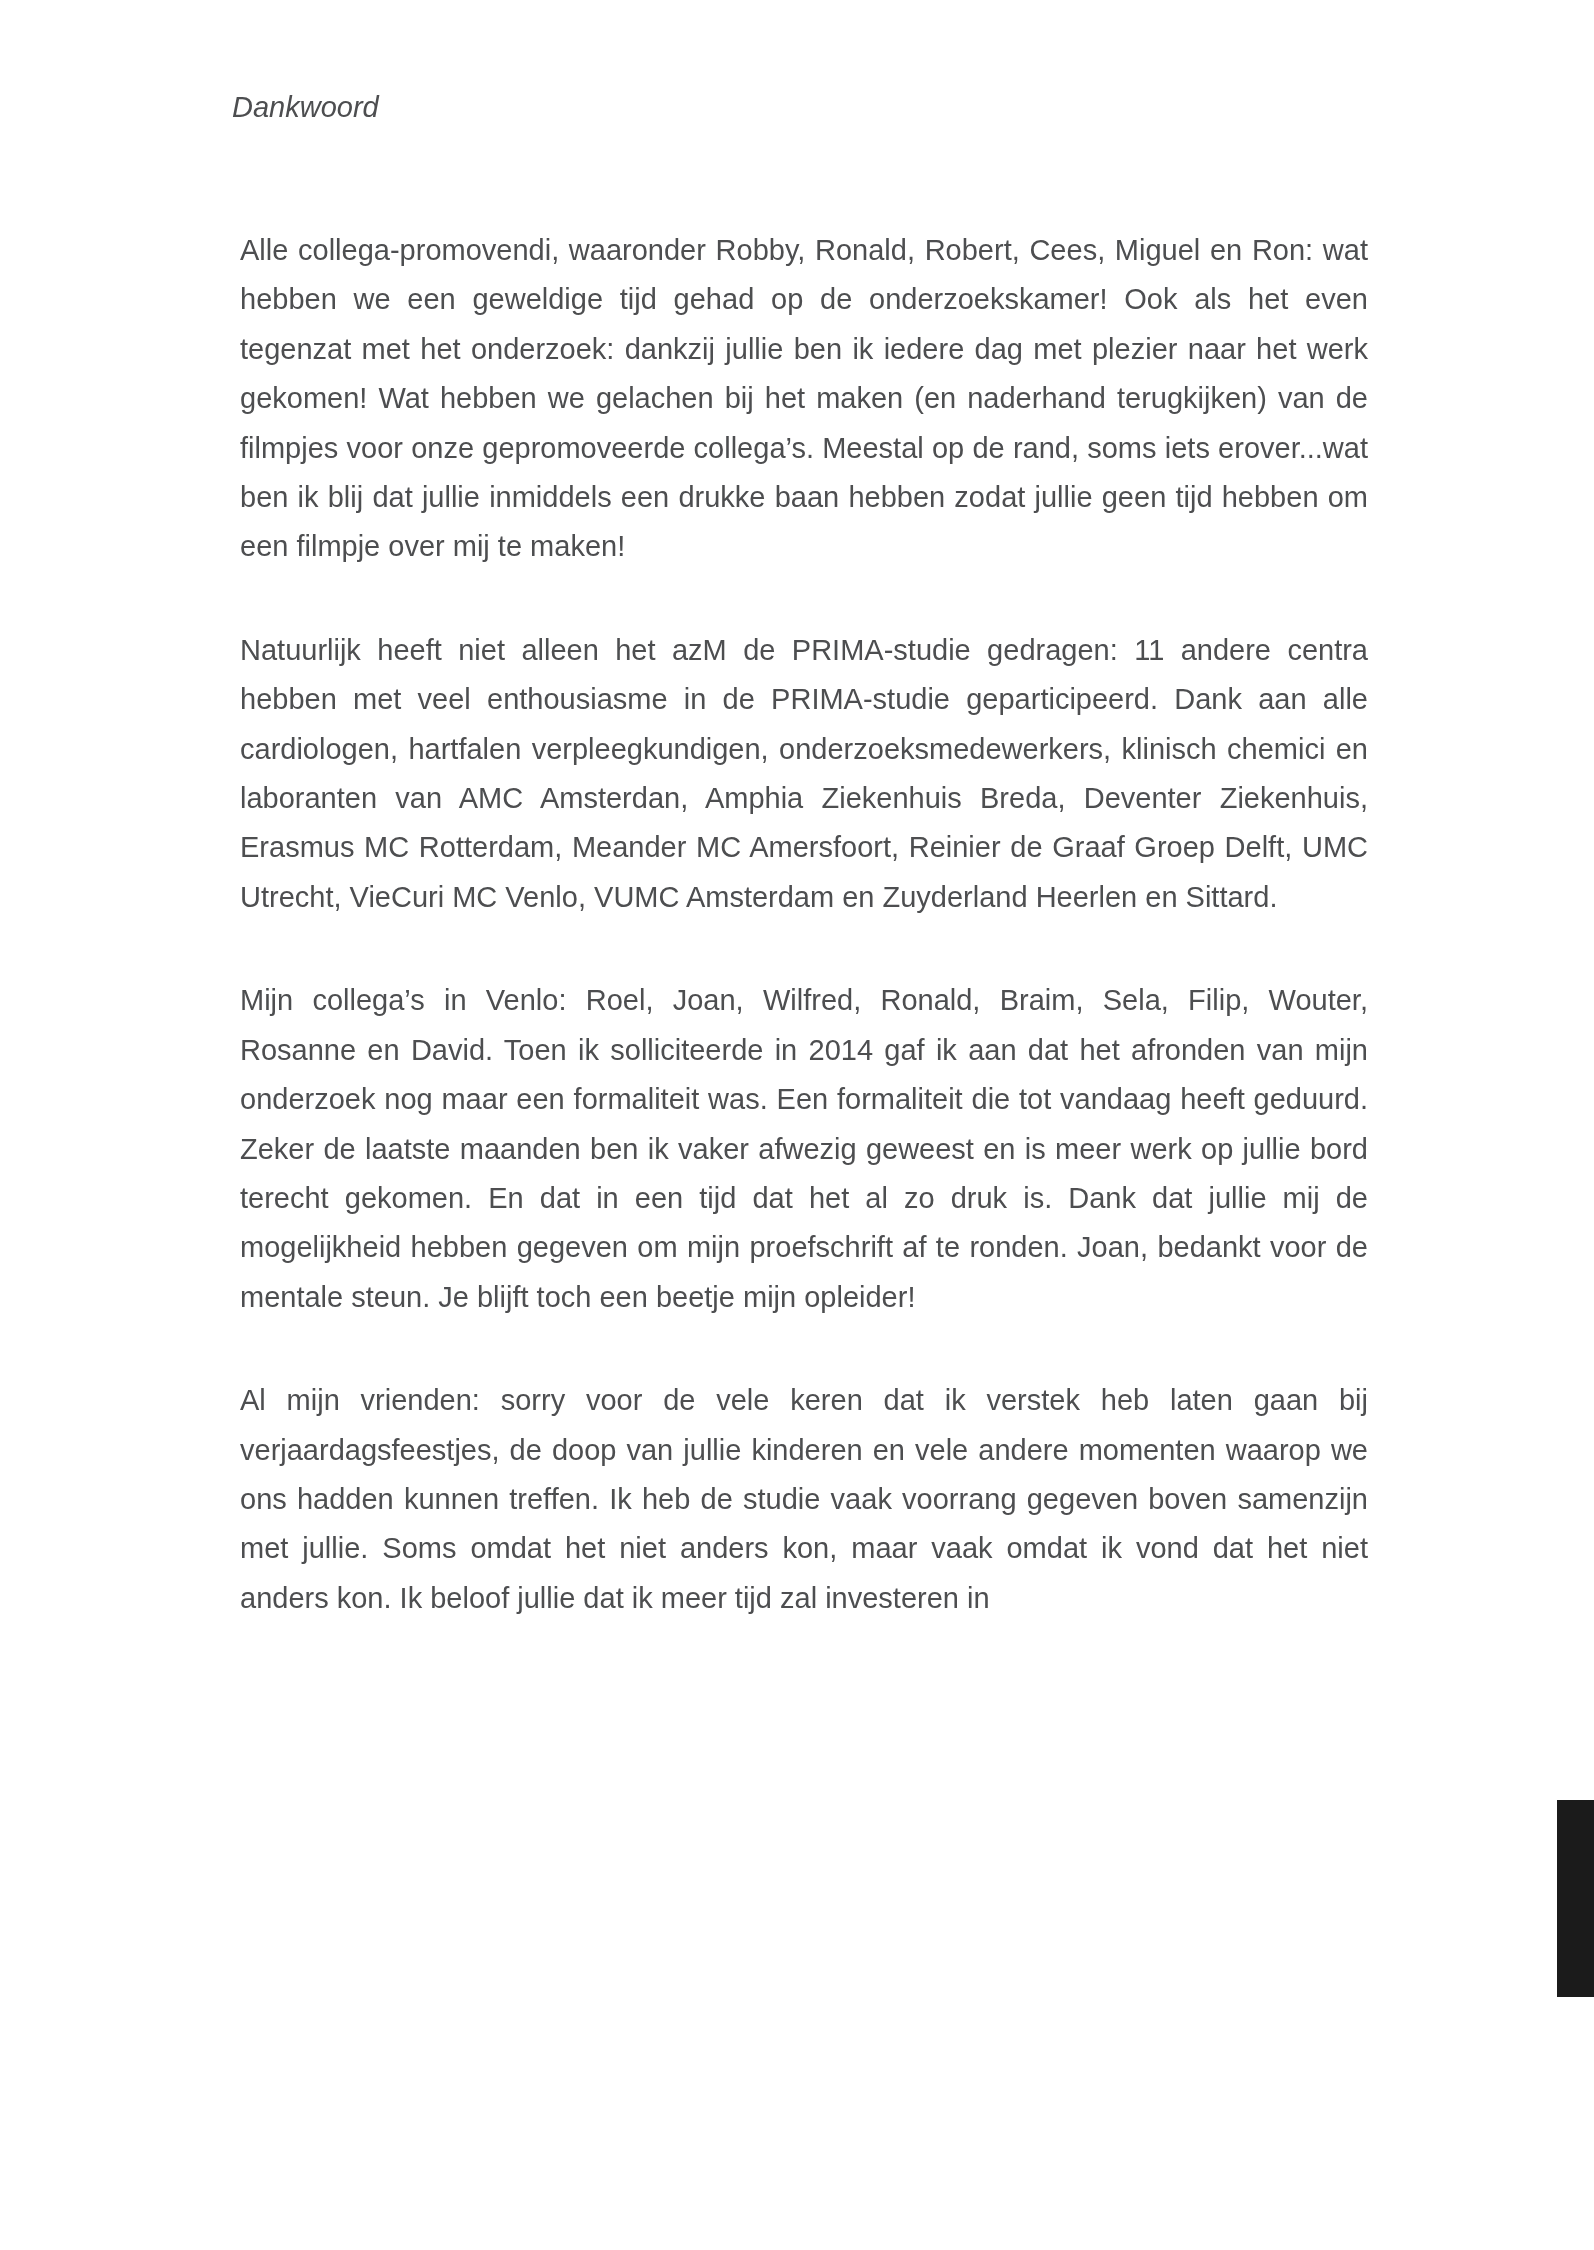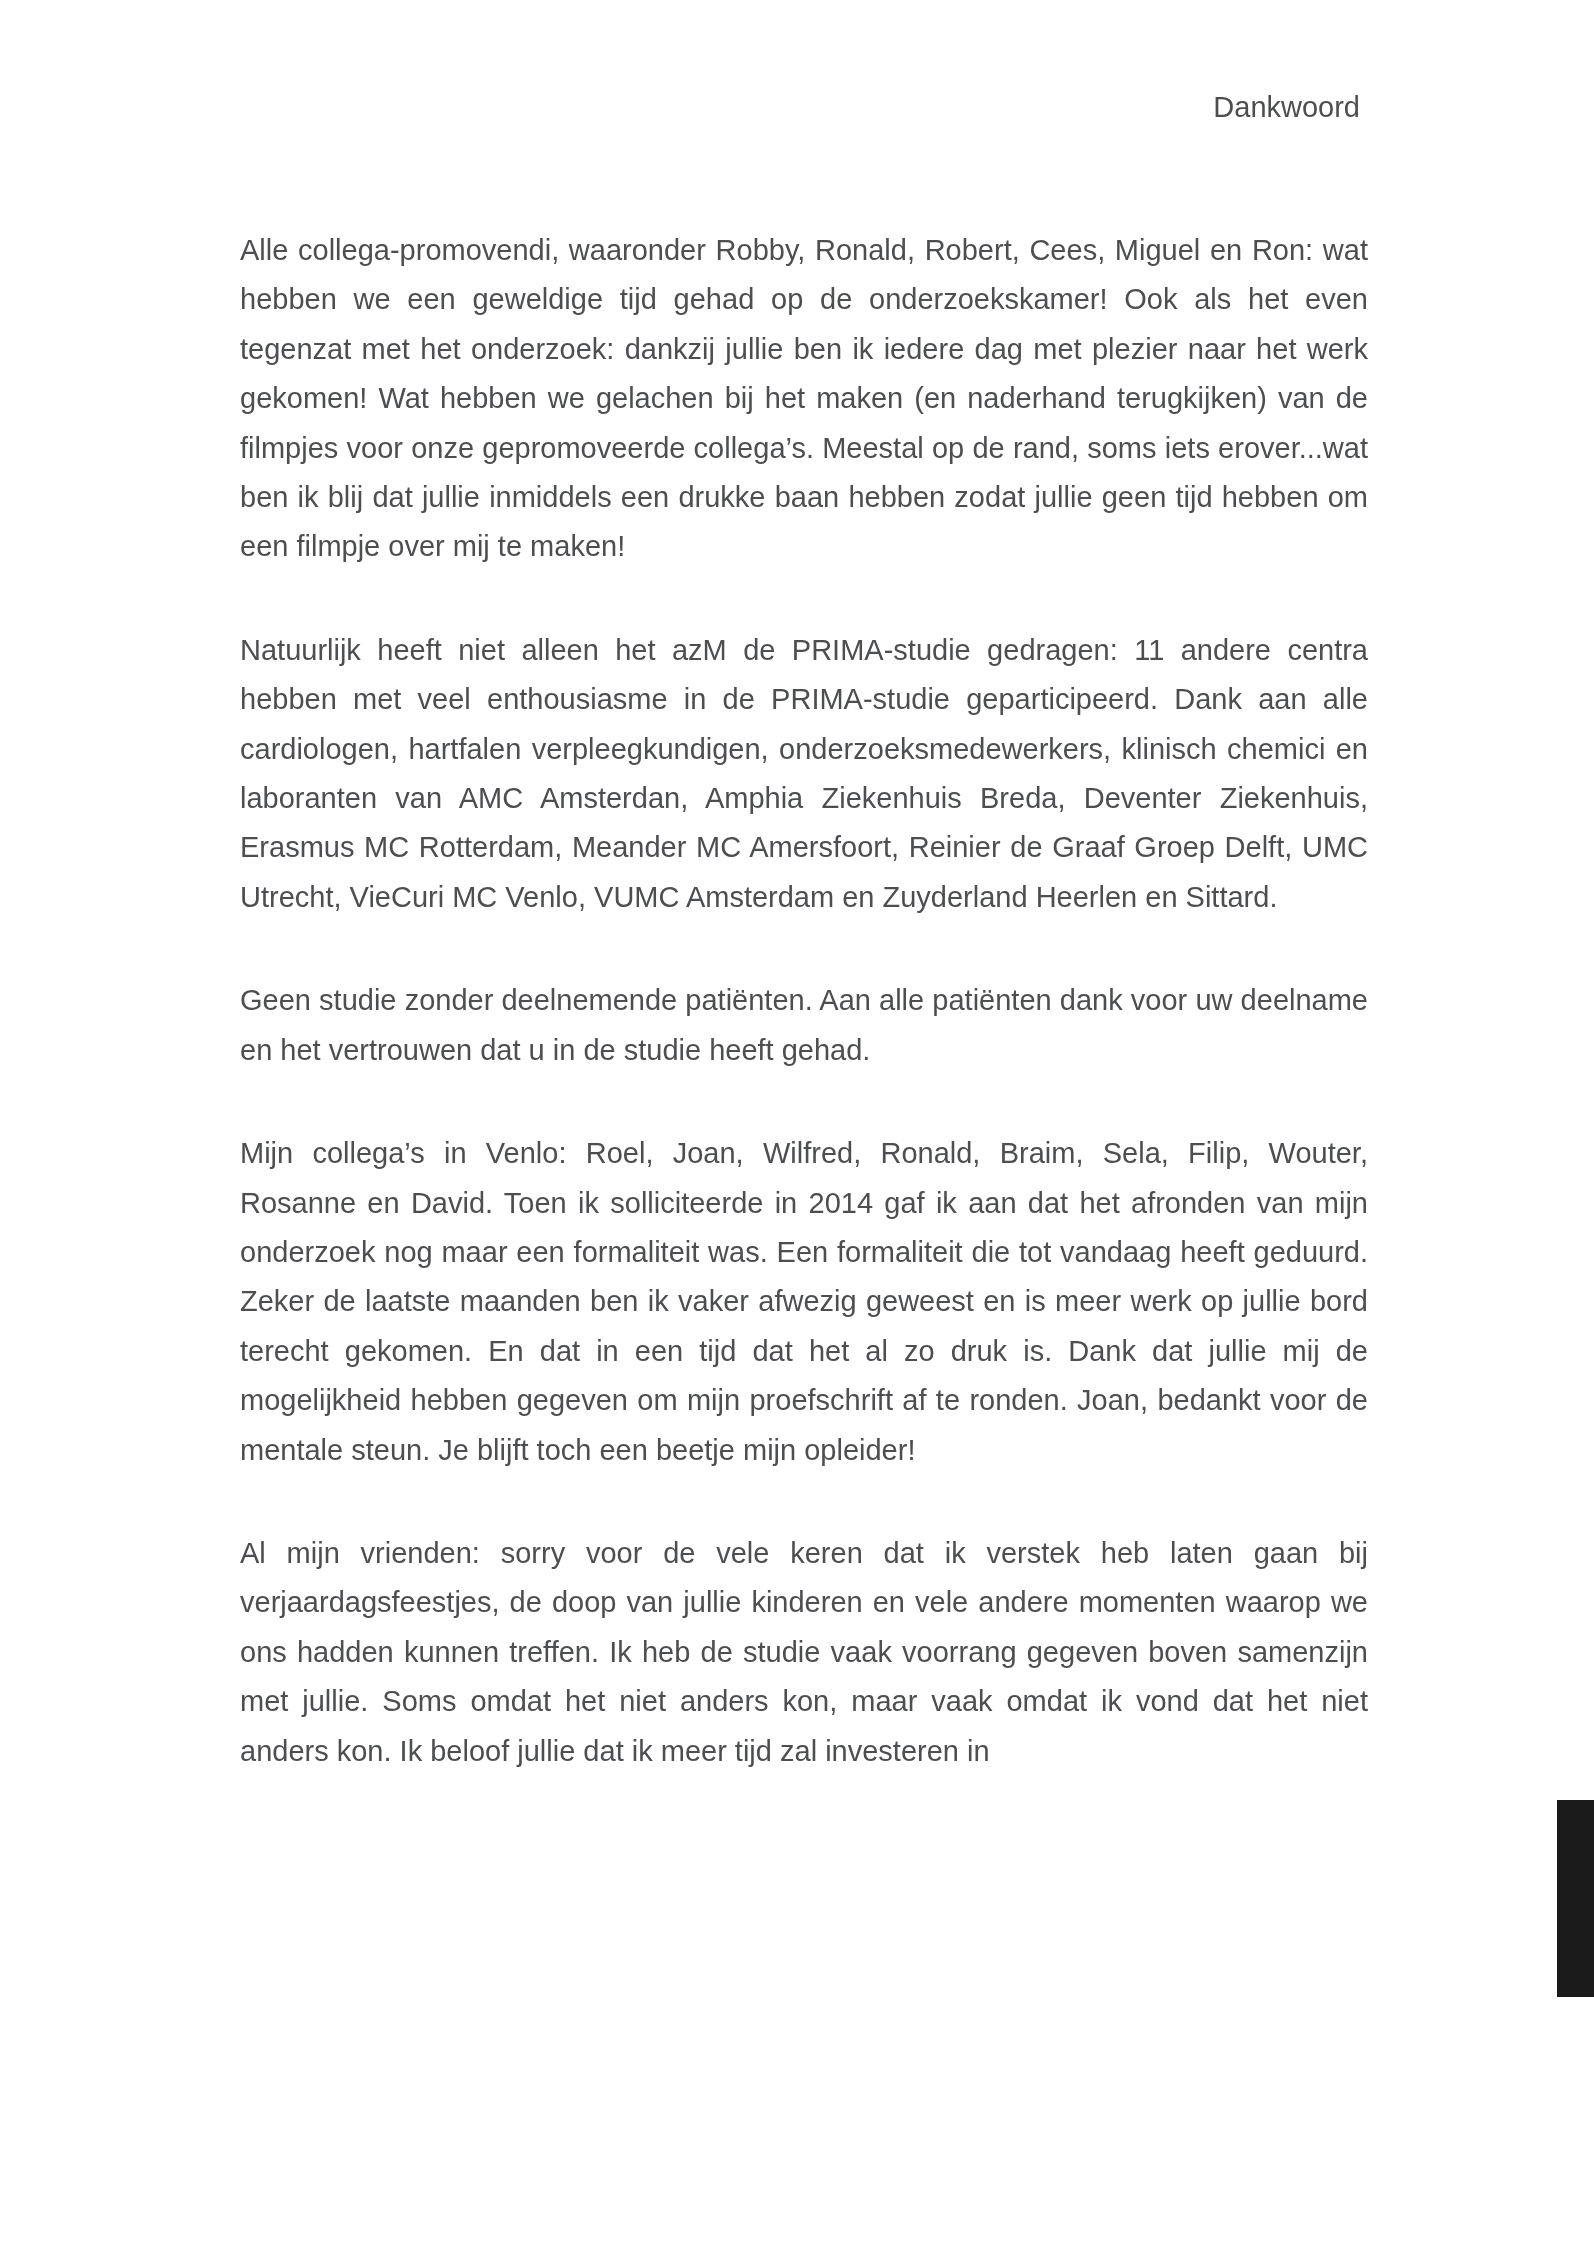--- a/index.html
+++ b/index.html
@@ -18,24 +18,24 @@
   }
   .page{
     position:relative;
     width:1594px; height:2250px;
     background:var(--bg);
     overflow:hidden;
   }
   .running-header{
     position:absolute;
     top:90px; left:232px; width:1128px;
-    text-align:right;
     font-size:29px;
     line-height:34px;
     color:var(--text);
+    font-style:italic;
   }
   .text-block{
     position:absolute;
     left:232px; top:226px; width:1128px;
     font-size:29px;
     line-height:49.4px;
     text-align:justify;
     color:var(--text);
     margin-left:8px;
   }
@@ -64,21 +64,20 @@
 
 <div class="page">
 
   <div class="running-header">
     <span>Dankwoord</span>
   </div>
 
   <main class="text-block">
     <p>Alle collega-promovendi, waaronder Robby, Ronald, Robert, Cees, Miguel en Ron: wat hebben we een geweldige tijd gehad op de onderzoekskamer! Ook als het even tegenzat met het onderzoek: dankzij jullie ben ik iedere dag met plezier naar het werk gekomen! Wat hebben we gelachen bij het maken (en naderhand terugkijken) van de filmpjes voor onze gepromoveerde collega’s. Meestal op de rand, soms iets erover...wat ben ik blij dat jullie inmiddels een drukke baan hebben zodat jullie geen tijd hebben om een filmpje over mij te maken!</p>
     <p>Natuurlijk heeft niet alleen het azM de PRIMA-studie gedragen: 11 andere centra hebben met veel enthousiasme in de PRIMA-studie geparticipeerd. Dank aan alle cardiologen, hartfalen verpleegkundigen, onderzoeksmedewerkers, klinisch chemici en laboranten van AMC Amsterdan, Amphia Ziekenhuis Breda, Deventer Ziekenhuis, Erasmus MC Rotterdam, Meander MC Amersfoort, Reinier de Graaf Groep Delft, UMC Utrecht, VieCuri MC Venlo, VUMC Amsterdam en Zuyderland Heerlen en Sittard.</p>
-    <p>Geen studie zonder deelnemende patiënten. Aan alle patiënten dank voor uw deelname en het vertrouwen dat u in de studie heeft gehad.</p>
     <p>Mijn collega’s in Venlo: Roel, Joan, Wilfred, Ronald, Braim, Sela, Filip, Wouter, Rosanne en David. Toen ik solliciteerde in 2014 gaf ik aan dat het afronden van mijn onderzoek nog maar een formaliteit was. Een formaliteit die tot vandaag heeft geduurd. Zeker de laatste maanden ben ik vaker afwezig geweest en is meer werk op jullie bord terecht gekomen. En dat in een tijd dat het al zo druk is. Dank dat jullie mij de mogelijkheid hebben gegeven om mijn proefschrift af te ronden. Joan, bedankt voor de mentale steun. Je blijft toch een beetje mijn opleider!</p>
     <p>Al mijn vrienden: sorry voor de vele keren dat ik verstek heb laten gaan bij verjaardagsfeestjes, de doop van jullie kinderen en vele andere momenten waarop we ons hadden kunnen treffen. Ik heb de studie vaak voorrang gegeven boven samenzijn met jullie. Soms omdat het niet anders kon, maar vaak omdat ik vond dat het niet anders kon. Ik beloof jullie dat ik meer tijd zal investeren in</p>
   </main>
 
   <div class="chapter-tab"></div>
 
 
 </div>
 
 </body></html>

